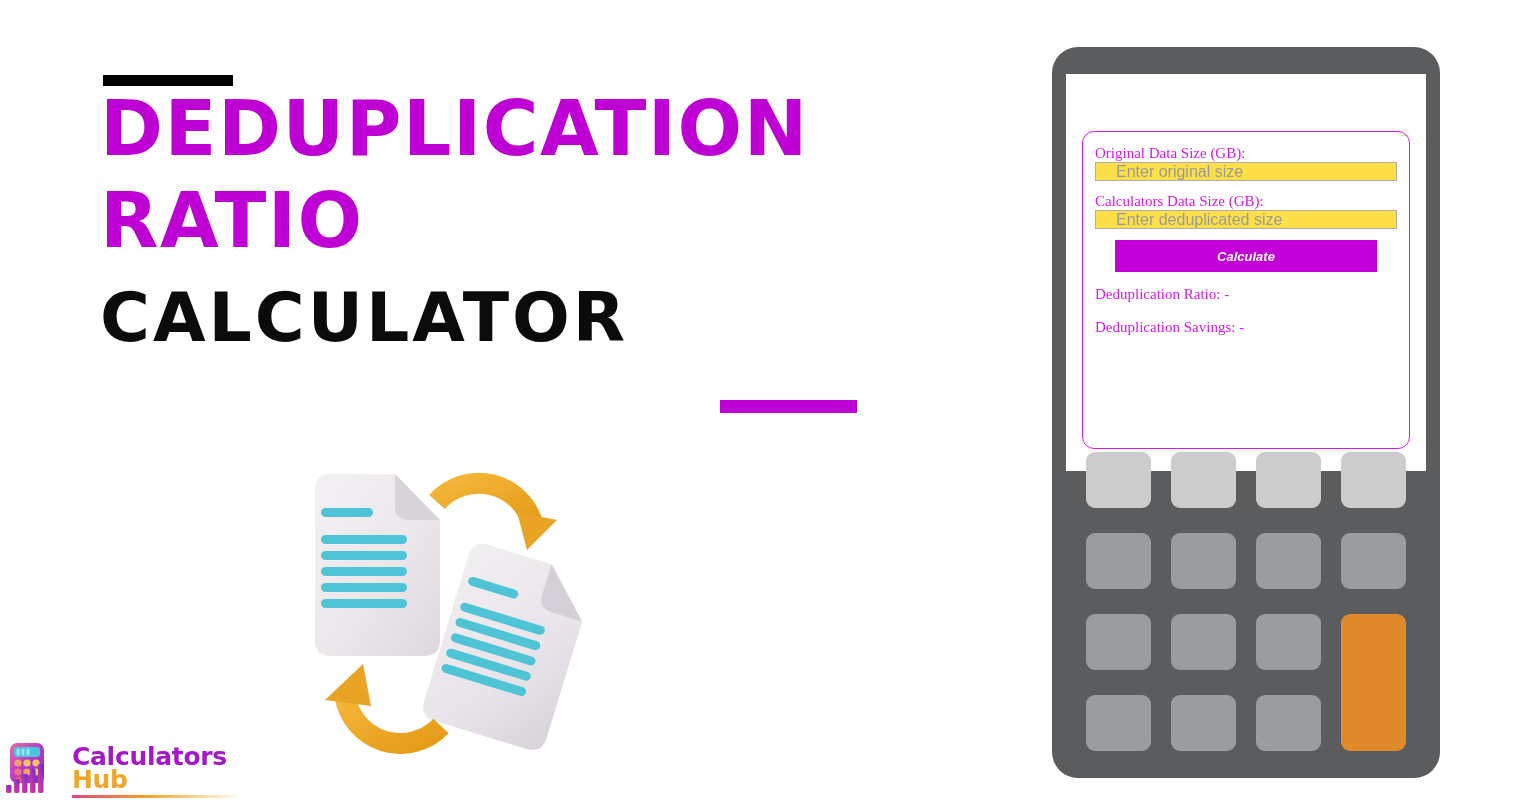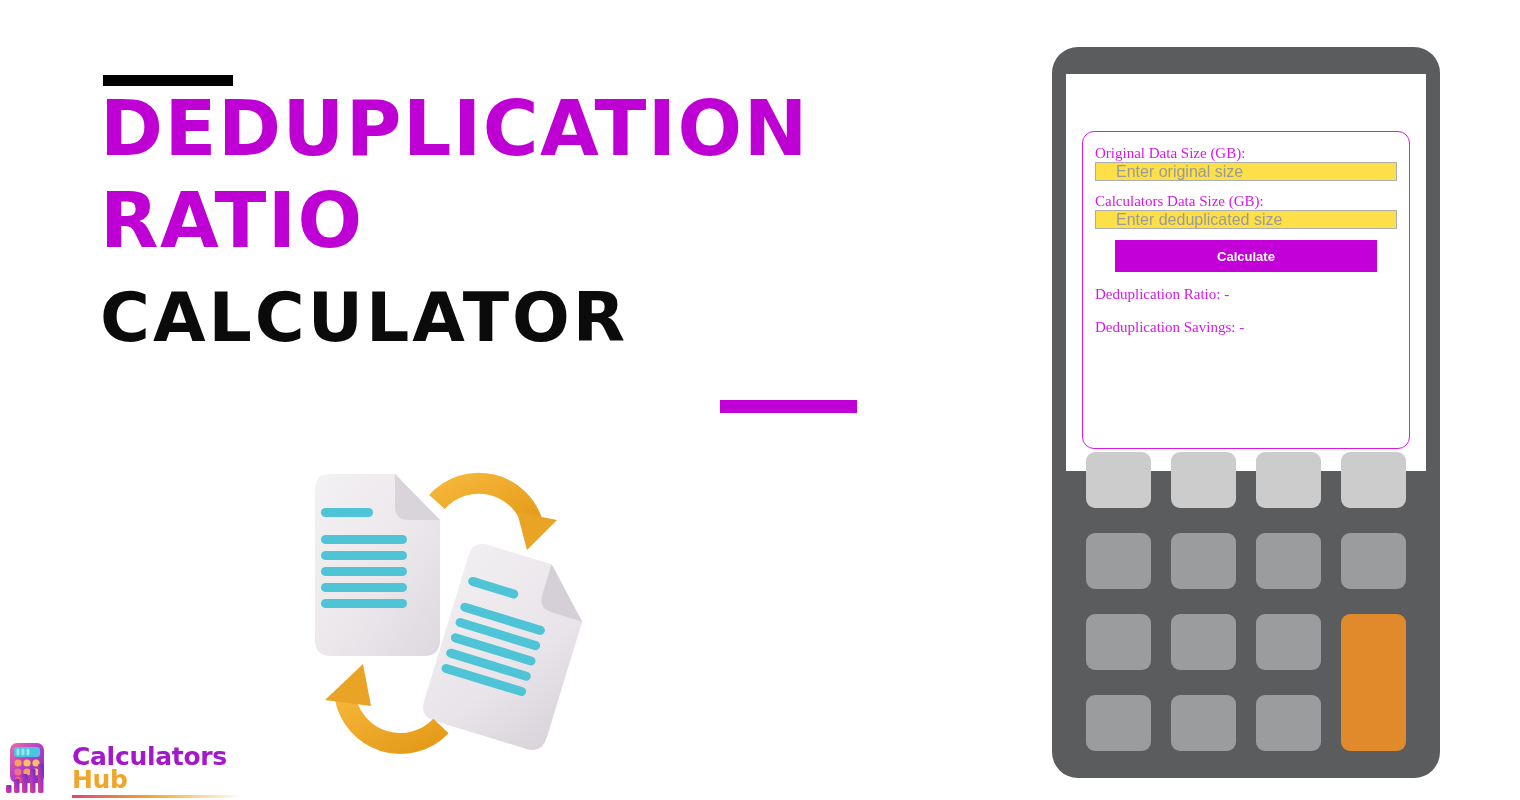--- a/index.html
+++ b/index.html
@@ -155,21 +155,21 @@
     margin: 0 auto 8px auto;
     height: 32px;
     background: #c400d9;
     color: #ffffff;
     border: none;
     font-family: "Liberation Sans", sans-serif;
     font-size: 13px;
     font-weight: 700;
     cursor: pointer;
   }
-  #btn-calculate { margin-top: 6px; }
+  #btn-calculate { margin-top: 6px; font-style: italic; }
 
   .result-line {
     font-family: "Liberation Serif", "DejaVu Serif", serif;
     font-size: 15px;
     color: #d619e8;
     margin: 14px 0 0 0;
     white-space: nowrap;
   }
   .result-line.second { margin-top: 16px; }
 

